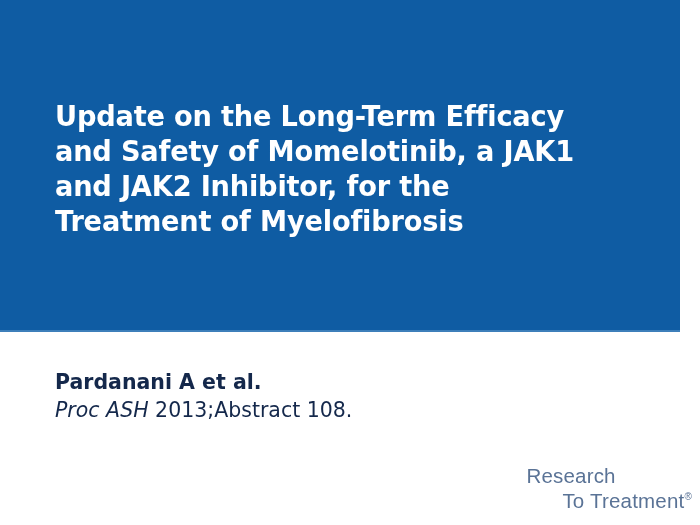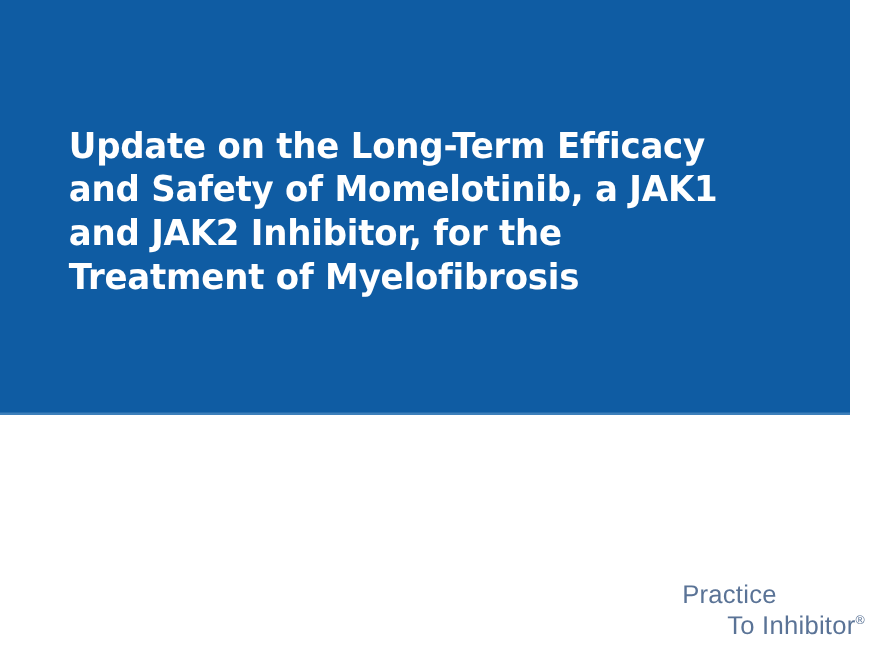--- a/index.html
+++ b/index.html
@@ -128,19 +128,23 @@
 
   <div class="title-band">
     <div class="title-block">
       <span class="title-line">Update on the Long-Term Efficacy</span>
       <span class="title-line">and Safety of Momelotinib, a JAK1</span>
       <span class="title-line">and JAK2 Inhibitor, for the</span>
       <span class="title-line">Treatment of Myelofibrosis</span>
     </div>
   </div>
 
+  <div class="citation-block">
+    <span class="citation-authors">Pardanani A et al.</span>
+    <span class="citation-source"><em class="citation-journal">Proc ASH</em><span> 2013;Abstract 108.</span></span>
+  </div>
 
   <div class="logo">
-    <span class="logo-line1">Practice</span>
-    <span class="logo-line2"><span>To Inhibitor</span><span class="logo-reg">®</span></span>
+    <span class="logo-line1">Research</span>
+    <span class="logo-line2"><span>To Treatment</span><span class="logo-reg">®</span></span>
   </div>
 
 </div>
 
 </body></html>

